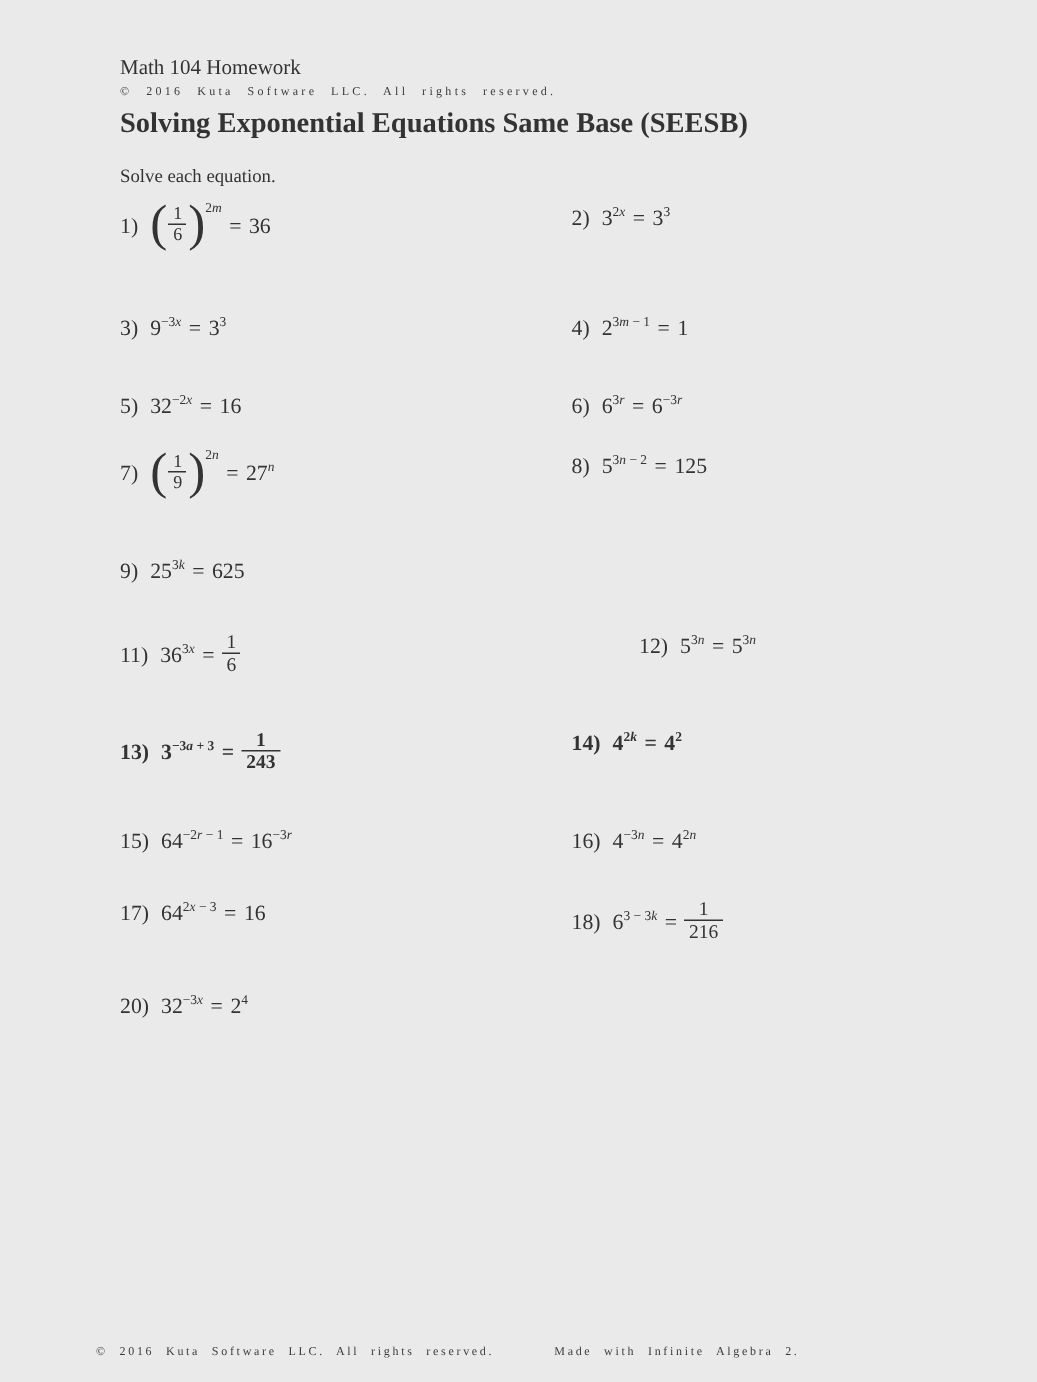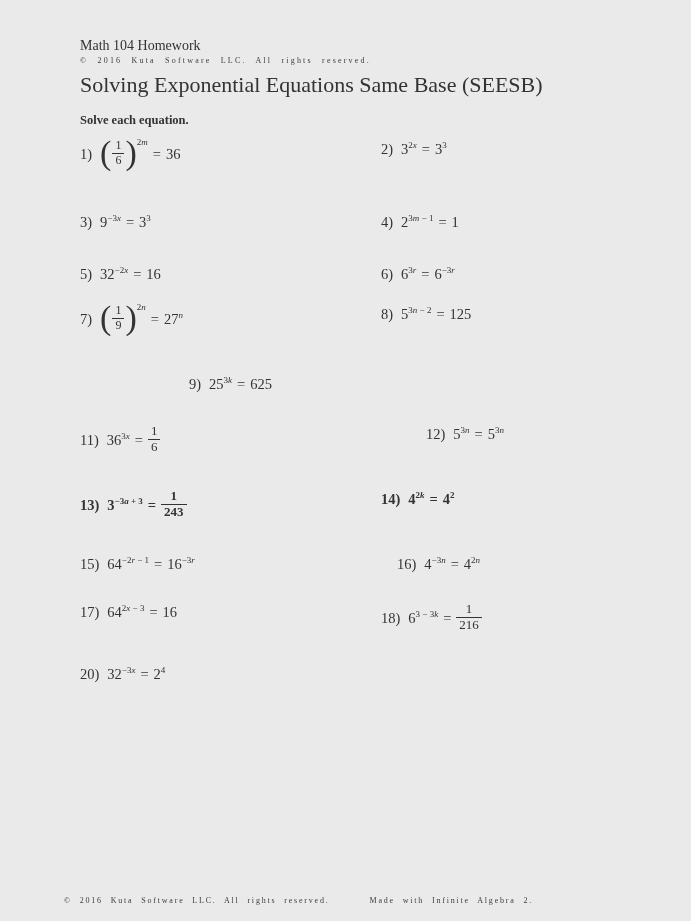--- a/index.html
+++ b/index.html
@@ -7,32 +7,32 @@
     width:691px;height:921px;
     background:#eaeaea;
     font-family:"Liberation Serif","DejaVu Serif",serif;
     color:#333333;
     position:relative;
     overflow:hidden;
   }
   .page{position:absolute;inset:0;padding:38px 40px 0 80px;box-sizing:border-box;}
   .course{font-size:14px;line-height:1.15;}
   .hdr-copy{font-size:8px;letter-spacing:2.2px;word-spacing:5px;margin-top:2px;white-space:nowrap;color:#3c3c3c;}
-  .title{font-size:22px;font-weight:normal;margin:7px 0 0 0;line-height:1.2;}
-  .instruction{font-size:12.5px;font-weight:bold;margin-top:15px;}
+  .title{font-size:19px;font-weight:bold;margin:7px 0 0 0;line-height:1.2;}
+  .instruction{font-size:12.5px;font-weight:normal;margin-top:15px;}
   #problems{margin-top:13px;}
   .prob-row{display:grid;grid-template-columns:301px 1fr;align-items:start;}
   .prob-row:nth-child(1){height:73px;}
   .prob-row:nth-child(2){height:52px;}
   .prob-row:nth-child(3){height:40px;}
   .prob-row:nth-child(4){height:70px;}
-  .prob-row:nth-child(5){height:50px;text-align:center;}
+  .prob-row:nth-child(5){height:50px;}
   .prob-row:nth-child(6){height:65px;gap:45px;}
   .prob-row:nth-child(7){height:65px;font-weight:bold;}
-  .prob-row:nth-child(8){height:48px;gap:16px;}
+  .prob-row:nth-child(8){height:48px;}
   .prob-row:nth-child(9){height:62px;}
   .prob-row:nth-child(10){height:40px;}
   .prob{font-size:14.5px;white-space:nowrap;}
   .pnum{margin-right:8px;}
   .eq i{font-style:italic;font-family:"Liberation Serif","DejaVu Serif",serif;}
   .eq sup{font-size:0.62em;line-height:0;}
   .op{padding:0 5px;}
   .frac{display:inline-block;text-align:center;vertical-align:middle;line-height:1.1;font-size:13px;position:relative;top:-2px;}
   .frac .fnum{display:block;padding:0 3px;}
   .frac .fden{display:block;border-top:1px solid #333;padding:0 3px;}

